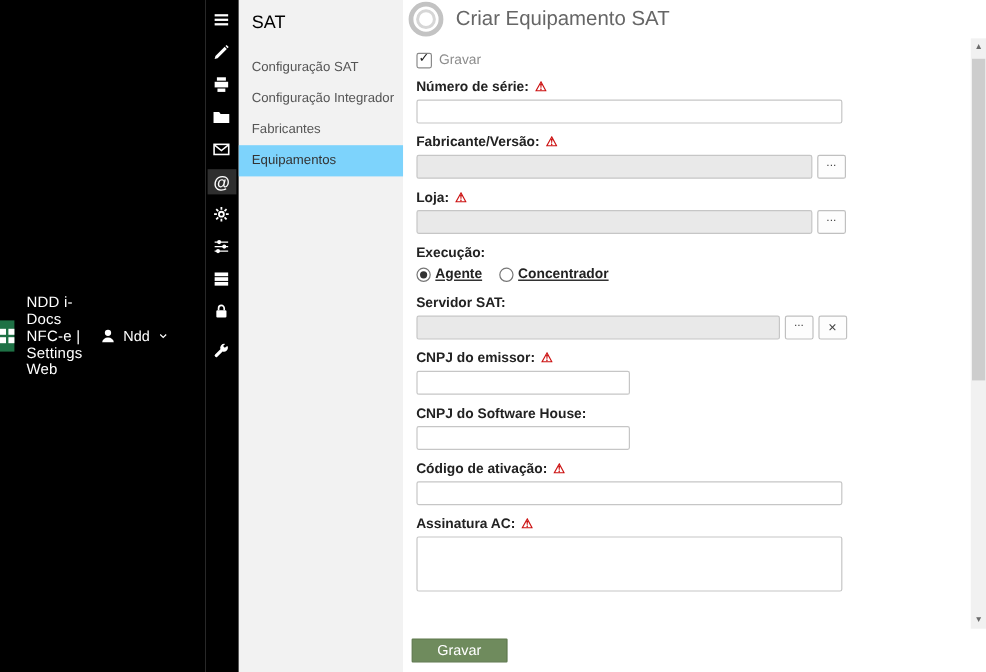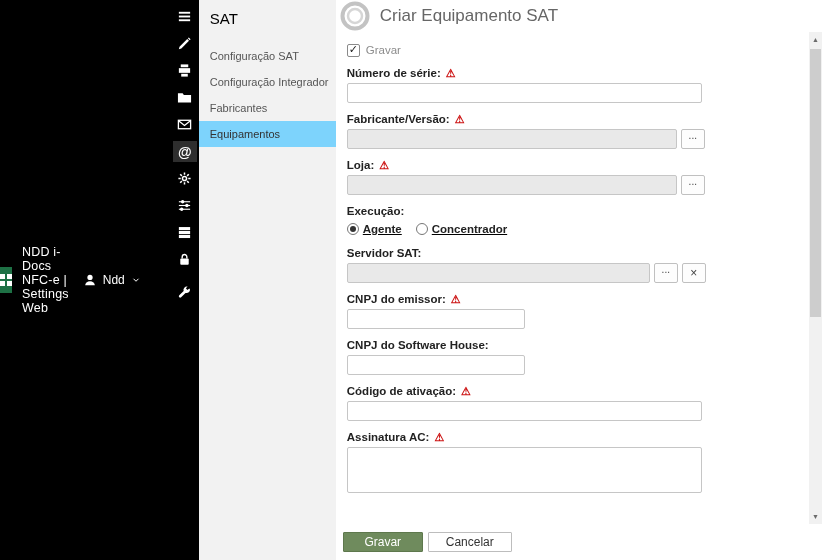--- a/index.html
+++ b/index.html
@@ -313,18 +313,17 @@
           <div class="sb-arrow">▲</div>
           <div class="sb-track">
             <div class="sb-thumb"></div>
           </div>
           <div class="sb-arrow">▼</div>
         </div>
       </div>
 
       <div class="footer">
         <button class="btn btn-save">Gravar</button>
-        <button class="btn btn-cancel">Cancelar</button>
       </div>
 
     </main>
   </div>
 </div>
 
 </body></html>

